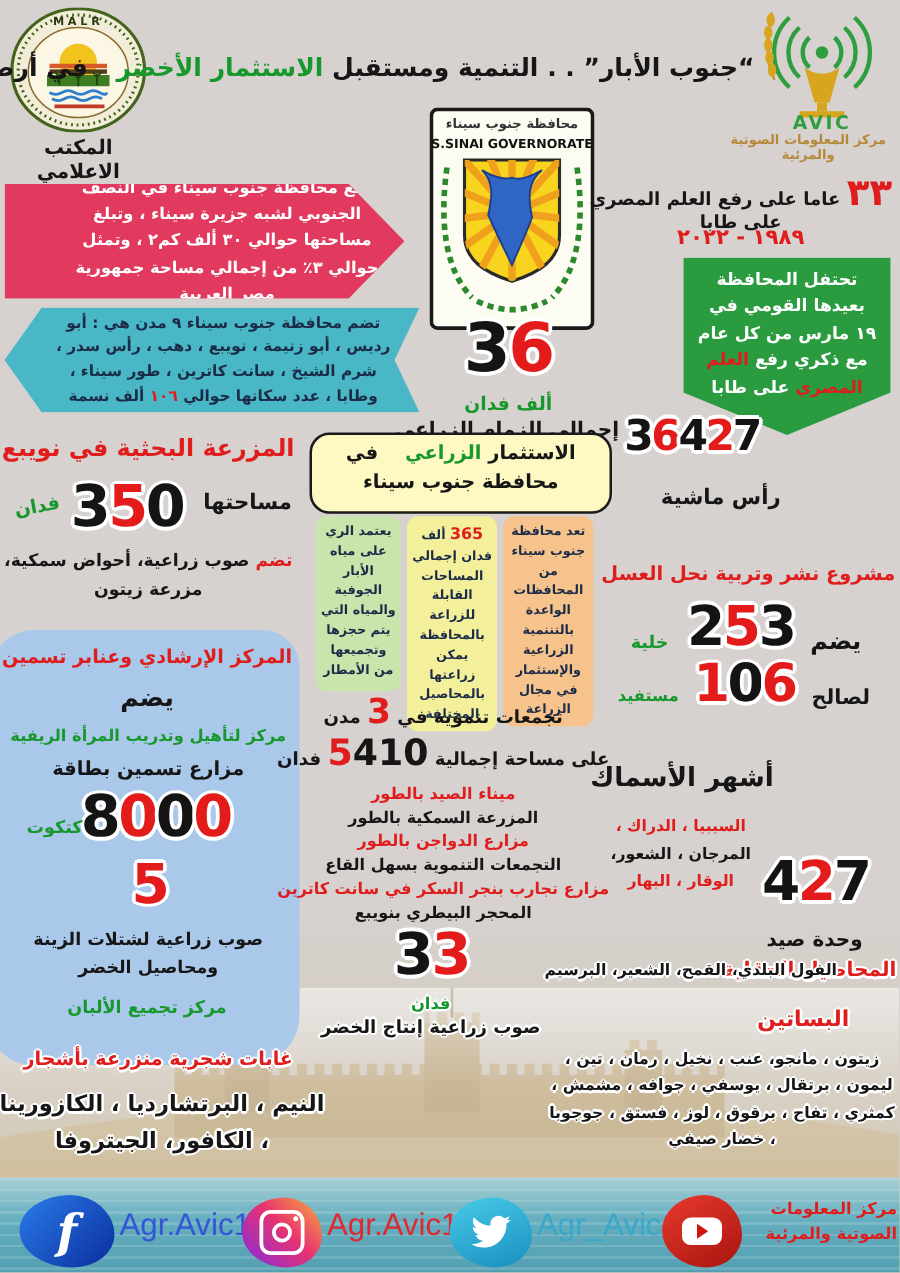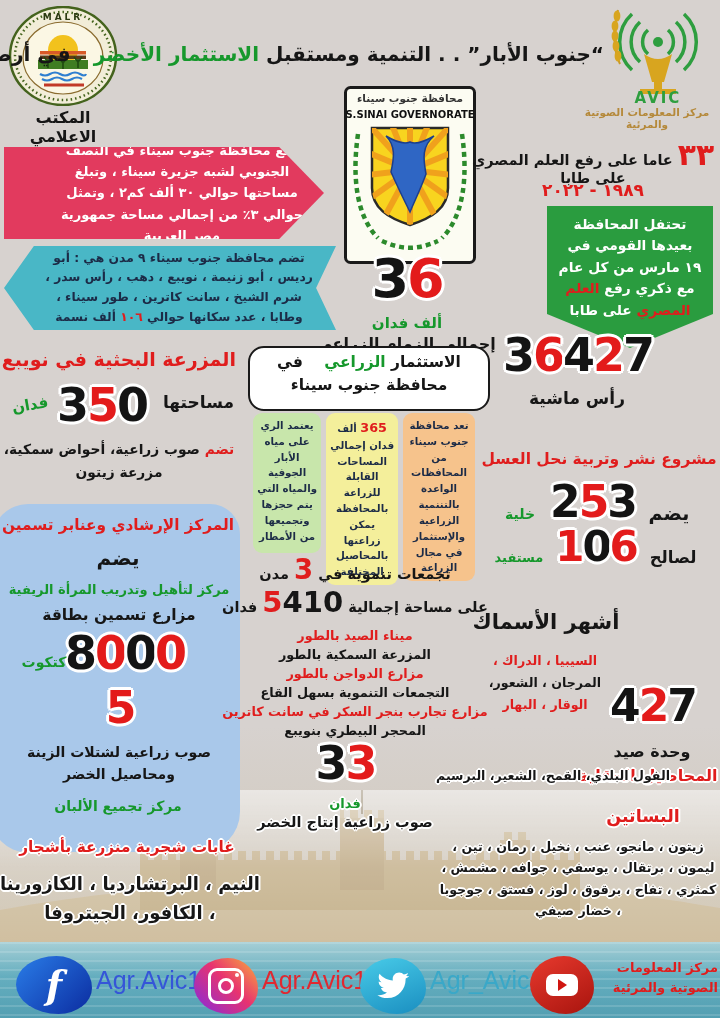--- a/index.html
+++ b/index.html
@@ -54,25 +54,25 @@
   .arrow-green{left:547px;top:206px;width:166px;height:142px;background:#2a9c3f;
                clip-path:polygon(0 0,100% 0,100% 76%,50% 100%,0 76%);
                display:flex;align-items:flex-start;}
   .arrow-green .txt{width:100%;padding:8px 10px;font-size:13.8px;font-weight:bold;
                     line-height:1.55;text-align:center;}
 
   .zamam-digits{left:352px;top:252px;width:110px;font-size:54px;}
   .zamam-unit{left:352px;top:314px;width:110px;font-size:15px;font-weight:bold;color:#16982c;}
   .zamam-label{left:316px;top:334px;width:180px;font-size:16px;font-weight:bold;color:#161616;}
 
-  .agri-box{left:248px;top:346px;width:238px;height:58px;background:#ffffff;
+  .agri-box{left:248px;top:346px;width:238px;height:58px;background:#fef9c3;
             border:2px solid #1a1a1a;border-radius:16px;font-size:15.5px;font-weight:bold;
             line-height:1.5;padding-top:3px;text-align:center;}
 
-  .livestock-digits{left:494px;top:332px;width:168px;font-size:46px;}
+  .livestock-digits{left:470px;top:332px;width:168px;font-size:34px;}
   .livestock-label{left:506px;top:388px;width:142px;font-size:17px;font-weight:bold;color:#161616;}
 
   .cols{left:253px;top:413px;width:222px;display:flex;gap:5px;align-items:flex-start;}
   .col{border-radius:9px;font-size:10.2px;font-weight:bold;line-height:1.55;
        text-align:center;padding:5px 3px;}
   .col-promising{width:72px;min-height:136px;background:#f6c38c;}
   .col-arable{width:72px;min-height:142px;background:#f4ef9b;}
   .col-irrigation{width:68px;min-height:130px;background:#c8e6ab;}
   .col .c-r{font-size:1.25em;}
 

